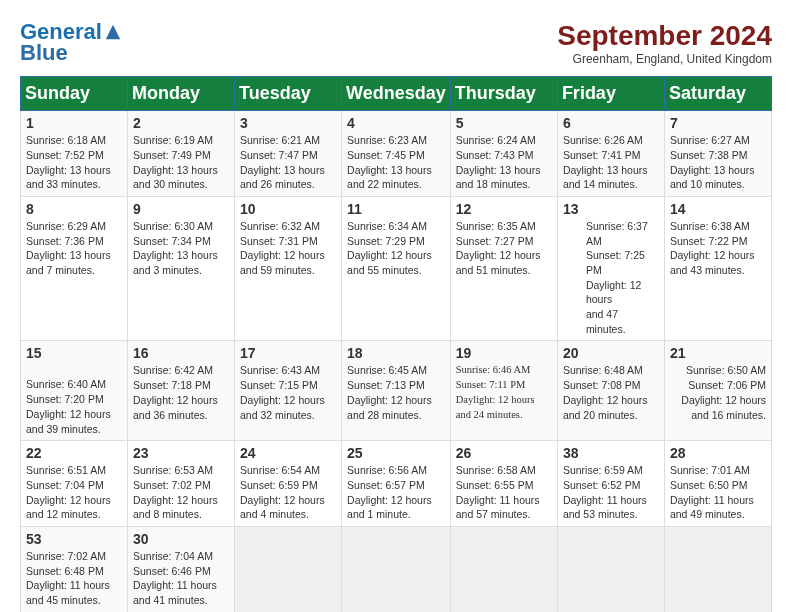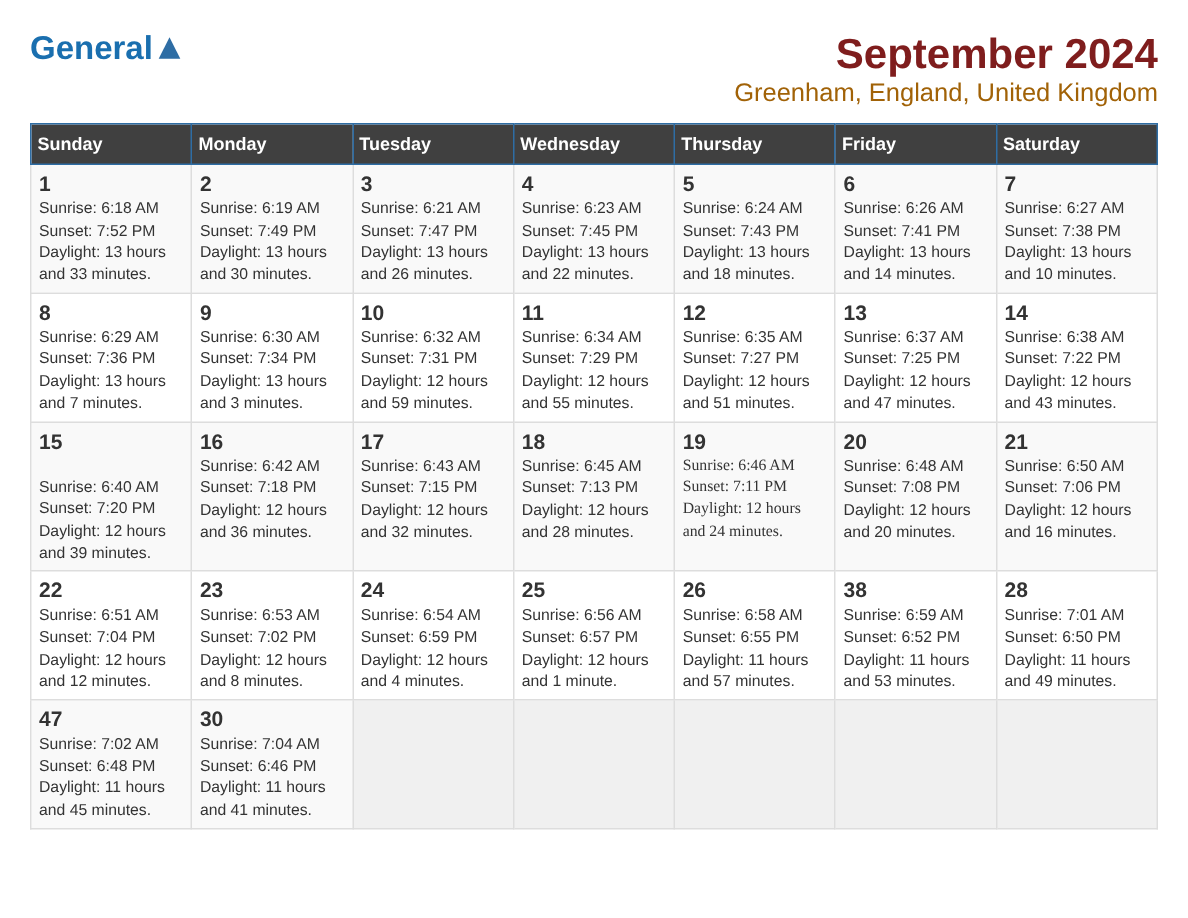--- a/index.html
+++ b/index.html
@@ -36,35 +36,35 @@
     }
     .title-block {
       text-align: right;
     }
     .title-block h1 {
       font-size: 28px;
       font-weight: bold;
       color: #7f1d1d;
     }
     .title-block h2 {
-      font-size: 17px;
+      font-size: 12px;
       font-weight: normal;
-      color: #a16207;
+      color: #404040;
     }
     table {
       width: 100%;
       border-collapse: collapse;
       font-size: 11px;
     }
     thead tr th {
-      background-color: #404040;
+      background-color: #15803d;
       color: #fff;
       padding: 6px 4px;
       text-align: left;
-      font-size: 12px;
+      font-size: 18px;
       font-weight: bold;
       border: 1px solid #2e6da4;
     }
     tbody tr td {
       border: 1px solid #ddd;
       vertical-align: top;
       padding: 4px 5px;
       width: 14.28%;
       min-height: 80px;
       background: #fff;
@@ -93,20 +93,21 @@
 
 <div class="header-area">
   <div class="logo">
     <div>
       <div style="display:flex;align-items:center;">
         <span class="logo-text"><span>General</span></span>
         <svg class="logo-icon" viewBox="0 0 20 20">
           <polygon points="10,2 18,18 2,18" fill="#2e6da4"></polygon>
         </svg>
       </div>
+      <div style="font-size:22px;font-weight:bold;color:#2e6da4;margin-top:-4px;">Blue</div>
     </div>
   </div>
   <div class="title-block">
     <h1>September 2024</h1>
     <h2>Greenham, England, United Kingdom</h2>
   </div>
 </div>
 
 <table>
   <thead>
@@ -203,21 +204,21 @@
         </td>
         <td>
           <span class="day-number">12</span>
           <div class="day-info" style="white-space: pre-line;">Sunrise: 6:35 AM
 Sunset: 7:27 PM
 Daylight: 12 hours
 and 51 minutes.</div>
         </td>
         <td>
           <span class="day-number">13</span>
-          <div class="day-info" style="white-space: pre-line;">Sunrise: 6:37 AM
+          <div class="day-info" style="white-space: pre-line; margin-left: 23px;">Sunrise: 6:37 AM
 Sunset: 7:25 PM
 Daylight: 12 hours
 and 47 minutes.</div>
         </td>
         <td>
           <span class="day-number">14</span>
           <div class="day-info" style="white-space: pre-line;">Sunrise: 6:38 AM
 Sunset: 7:22 PM
 Daylight: 12 hours
 and 43 minutes.</div>
@@ -261,21 +262,21 @@
         </td>
         <td>
           <span class="day-number">20</span>
           <div class="day-info" style="white-space: pre-line;">Sunrise: 6:48 AM
 Sunset: 7:08 PM
 Daylight: 12 hours
 and 20 minutes.</div>
         </td>
         <td>
           <span class="day-number">21</span>
-          <div class="day-info" style="white-space: pre-line;">Sunrise: 6:50 AM
+          <div class="day-info" style="white-space: pre-line; text-align: right;">Sunrise: 6:50 AM
 Sunset: 7:06 PM
 Daylight: 12 hours
 and 16 minutes.</div>
         </td>
       </tr>
       <tr>
         <td>
           <span class="day-number">22</span>
           <div class="day-info" style="white-space: pre-line;">Sunrise: 6:51 AM
 Sunset: 7:04 PM
@@ -320,21 +321,21 @@
         <td>
           <span class="day-number">28</span>
           <div class="day-info" style="white-space: pre-line;">Sunrise: 7:01 AM
 Sunset: 6:50 PM
 Daylight: 11 hours
 and 49 minutes.</div>
         </td>
       </tr>
       <tr>
         <td>
-          <span class="day-number">47</span>
+          <span class="day-number">53</span>
           <div class="day-info" style="white-space: pre-line;">Sunrise: 7:02 AM
 Sunset: 6:48 PM
 Daylight: 11 hours
 and 45 minutes.</div>
         </td>
         <td>
           <span class="day-number">30</span>
           <div class="day-info" style="white-space: pre-line;">Sunrise: 7:04 AM
 Sunset: 6:46 PM
 Daylight: 11 hours

